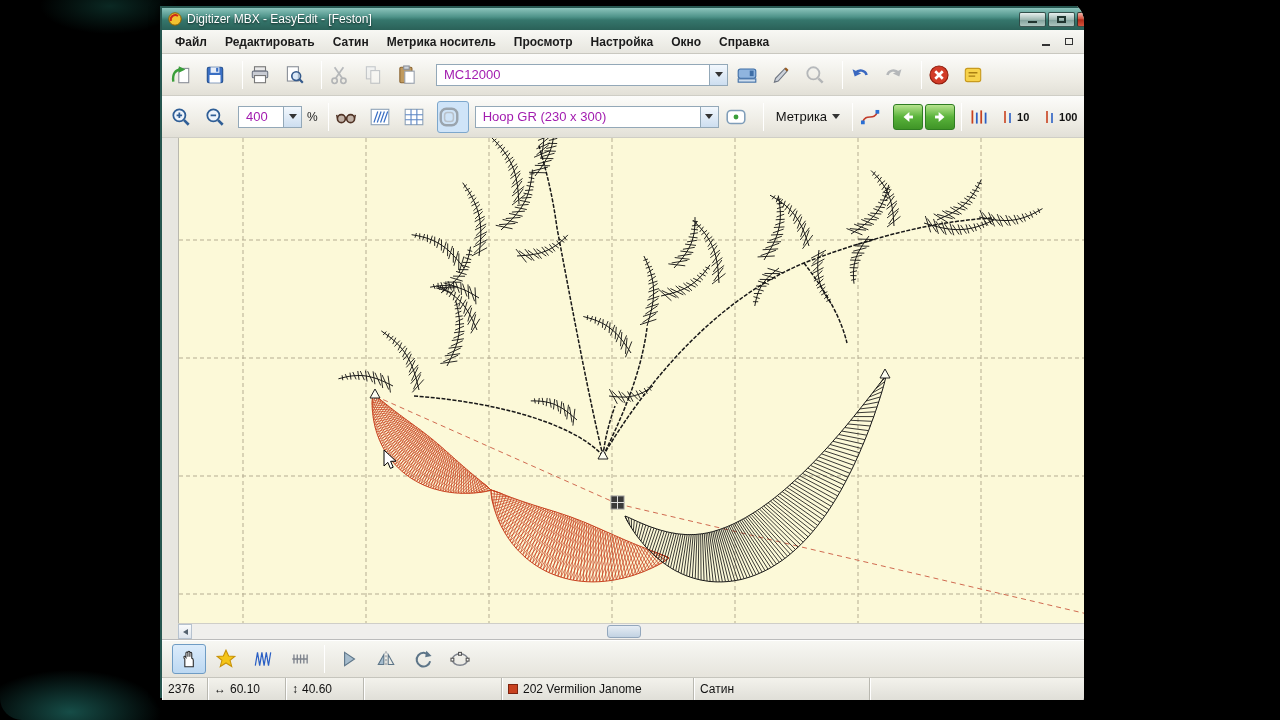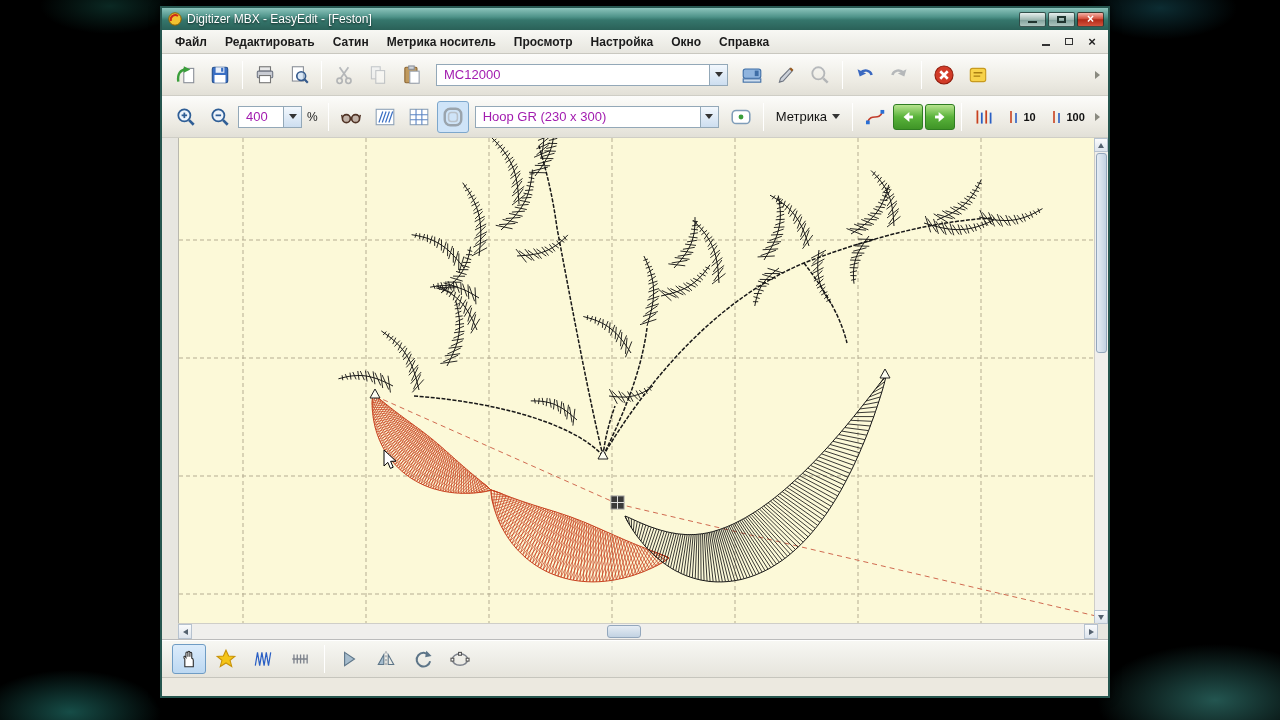--- a/index.html
+++ b/index.html
@@ -1,18 +1,18 @@
 <!DOCTYPE html>
 <html><head>
 <meta charset="utf-8">
 <style>
   * { box-sizing: border-box; margin: 0; padding: 0; }
   html,body { width:1280px; height:720px; background:#000; overflow:hidden;
               font-family:"Liberation Sans", sans-serif; }
-  .stage { position:relative; width:1280px; height:720px; background:#000; overflow:hidden; }
+  .stage { position:relative; width:1084px; height:720px; background:#000; overflow:hidden;border-radius:22px; }
   .stage::before { content:""; position:absolute; inset:0; pointer-events:none;
     background:
       radial-gradient(130px 60px at 70px 712px, rgba(40,140,130,.55), transparent 70%),
       radial-gradient(170px 80px at 1215px 700px, rgba(70,170,160,.5), transparent 70%),
       radial-gradient(110px 45px at 1160px 8px, rgba(30,110,125,.4), transparent 70%),
       radial-gradient(100px 40px at 110px 6px, rgba(30,115,100,.35), transparent 70%);
   }
   .app { position:absolute; left:160px; top:6px; width:950px; height:692px;
          display:flex; flex-direction:column; background:#ece9e0;
          border:2px solid #26564f; box-shadow:0 0 8px rgba(0,0,0,.8); }
@@ -38,21 +38,21 @@
   .mdi-btns { margin-left:auto; display:flex; gap:3px; align-items:center; padding-right:2px; }
   .mdibtn { width:20px; height:16px; display:flex; align-items:center; justify-content:center;
             border:1px solid transparent; }
   .mdibtn .minus { width:8px; height:2px; background:#333; margin-top:6px; }
   .mdibtn .rest { width:8px; height:7px; border:1.5px solid #333; }
   .mdibtn .x { font-size:13px; font-weight:bold; color:#222; line-height:10px; }
 
   
   .toolbar { height:42px; flex:0 0 42px; display:flex; align-items:center; gap:2px; padding:0 8px;
     background:linear-gradient(#fcfcfa, #eceae2 70%, #e2e0d7); border-bottom:1px solid #cfcec6; }
-  .tbtn { width:32px; height:32px; border-radius:3px; display:flex; align-items:center; justify-content:center;
+  .tbtn { width:32px; height:32px; border-radius:3px; display:flex; align-items:center; 
           flex:0 0 auto; }
   .tbtn.pressed { background:#cfe4f8; border:1px solid #7da7cc; }
   .tbtn.disabled { opacity:.45; }
   .ic { width:22px; height:22px; display:block; }
   .sep { width:1px; height:28px; background:#c2c1b8; border-right:1px solid #fff; margin:0 4px; flex:0 0 auto; }
   .combo { height:22px; background:#fff; border:1px solid #93a8b8; display:flex; align-items:center;
            font-size:13px; color:#a21caf; flex:0 0 auto; }
   .combo .val { flex:1; padding:0 7px; white-space:nowrap; overflow:hidden; }
   .combo .drop { width:18px; align-self:stretch; border-left:1px solid #93a8b8;
     background:linear-gradient(#f3f8fd, #cddef0); display:flex; align-items:center; justify-content:center; }
@@ -1321,15 +1321,37 @@
       <div class="tsbtn">
         <svg class="ic" viewBox="0 0 20 20">
             <ellipse cx="10" cy="10.5" rx="7" ry="5.2" fill="none" stroke="#7d828c" stroke-width="1.4"></ellipse>
             <rect x="1.8" y="9.3" width="2.6" height="2.6" fill="#fff" stroke="#555"></rect>
             <rect x="15.6" y="9.3" width="2.6" height="2.6" fill="#fff" stroke="#555"></rect>
             <rect x="8.7" y="4" width="2.6" height="2.6" fill="#fff" stroke="#555"></rect>
           </svg>
       </div>
     </div>
 
+    <div class="statusbar">
+      <div class="scell" style="width:46px">
+        <span>2376</span>
+      </div>
+      <div class="scell" style="width:78px">
+        <span class="glyph">↔</span>
+        <span>60.10</span>
+      </div>
+      <div class="scell" style="width:78px">
+        <span class="glyph">↕</span>
+        <span>40.60</span>
+      </div>
+      <div class="scell" style="width:138px"></div>
+      <div class="scell" style="width:192px">
+        <span class="thread-chip"></span>
+        <span>202 Vermilion Janome</span>
+      </div>
+      <div class="scell" style="width:176px">
+        <span>Сатин</span>
+      </div>
+      <div class="scell" style="flex:1; border-right:none"></div>
+    </div>
 
   </div>
 </div>
 
 </body></html>

